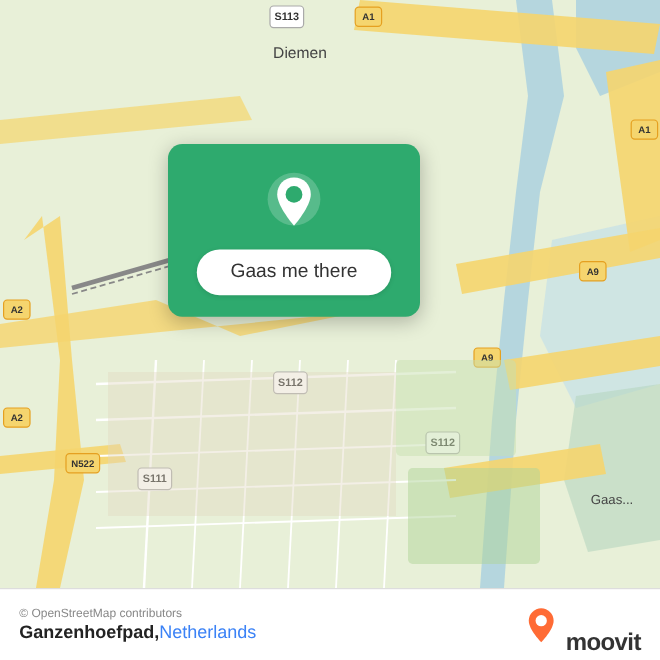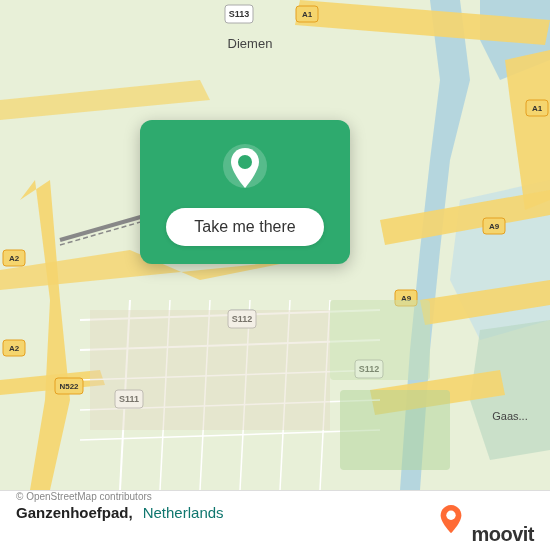--- a/index.html
+++ b/index.html
@@ -62,21 +62,21 @@
       box-shadow: 0 1px 4px rgba(0,0,0,0.12);
     }
 
     
     #bottom-bar {
       width: 550px;
       height: 60px;
       background: white;
       border-top: 1px solid #ddd;
       display: flex;
-      align-items: flex-start;
+      align-items: center;
       justify-content: space-between;
       padding: 0 16px;
     }
 
     #copyright-text {
       font-size: 11px;
       color: #666;
     }
 
     #moovit-logo {
@@ -184,30 +184,30 @@
     <rect x="90" y="310" width="240" height="120" fill="#e0d8c0" opacity="0.4"></rect>
   </svg>
 
   <div id="location-card">
 
     <svg id="pin-icon" viewBox="0 0 52 52" xmlns="http://www.w3.org/2000/svg">
       <circle cx="26" cy="24" r="22" fill="white" opacity="0.2"></circle>
       <path d="M26 6 C18,6 12,12 12,20 C12,30 26,46 26,46 C26,46 40,30 40,20 C40,12 34,6 26,6 Z" fill="white"></path>
       <circle cx="26" cy="20" r="7" fill="#2eaa6e"></circle>
     </svg>
-    <button id="take-me-there-btn">Take me there</button>
+    <button id="take-me-there-btn">Gaas me there</button>
   </div>
 </div>
 
 <div id="bottom-bar">
   <div style="display:flex;flex-direction:column;gap:2px;">
     <span id="copyright-text" style="font-size:10px;color:#888;">© OpenStreetMap contributors</span>
-    <div style="display:flex;gap:10px;align-items:baseline;">
+    <div style="display:flex;gap:0;align-items:baseline;">
       <span style="font-size:15px;font-weight:600;color:#222;">Ganzenhoefpad,</span>
-      <span style="font-size:15px;color:#0f766e;">Netherlands</span>
+      <span style="font-size:15px;color:#3b82f6;">Netherlands</span>
     </div>
   </div>
   <div id="moovit-logo">
     <svg id="moovit-pin" viewBox="0 0 28 34" xmlns="http://www.w3.org/2000/svg" width="28" height="34">
       <path d="M14 2 C8,2 3,7 3,13 C3,21 14,32 14,32 C14,32 25,21 25,13 C25,7 20,2 14,2 Z" fill="#ff6b35"></path>
       <circle cx="14" cy="13" r="5" fill="white"></circle>
     </svg>
     <span id="moovit-text" style="font-size:20px;font-weight:700;color:#333;letter-spacing:-0.5px;margin-top:32px;">moovit</span>
   </div>
 </div>

